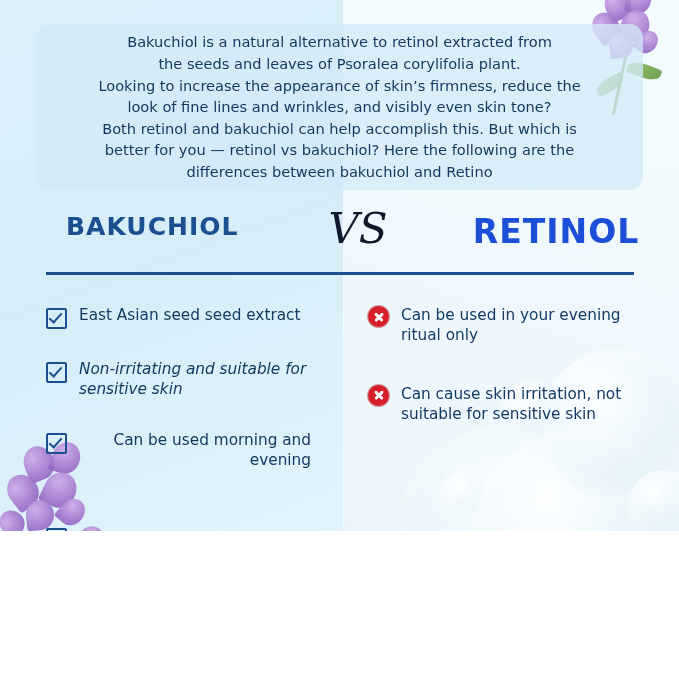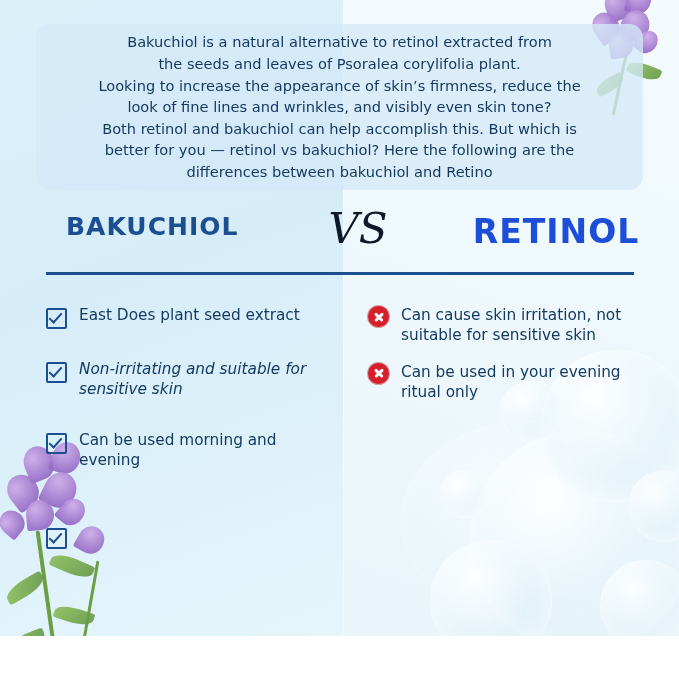--- a/index.html
+++ b/index.html
@@ -9,21 +9,21 @@
   body {
     width: 679px;
     height: 679px;
     font-family: "DejaVu Sans", sans-serif;
     overflow: hidden;
   }
 
   #page {
     position: relative;
     width: 679px;
-    height: 636px;
+    height: 531px;
     overflow: hidden;
     background: #eaf6fb;
   }
 
   
   .bg-left {
     position: absolute;
     left: 0; top: 0;
     width: 343px; height: 679px;
     background: linear-gradient(160deg, #dcf0fa 0%, #d6edf8 40%, #e7f6fc 100%);
@@ -288,39 +288,39 @@
   <div class="heading-row">
     <div class="h-left">BAKUCHIOL</div>
     <div class="h-vs">VS</div>
     <div class="h-right">RETINOL</div>
   </div>
   <div class="divider"></div>
 
   <div class="col col-left">
     <div class="item">
       <div class="check-box"></div>
-      <div class="item-text">East Does plant seed extract</div>
+      <div class="item-text">East Asian seed seed extract</div>
     </div>
     <div class="item" style="font-style:italic;">
       <div class="check-box"></div>
       <div class="item-text">Non-irritating and suitable for sensitive skin</div>
     </div>
-    <div class="item" style="margin-bottom:55px;">
+    <div class="item" style="margin-bottom:55px;text-align:right;">
       <div class="check-box"></div>
       <div class="item-text">Can be used morning and evening</div>
     </div>
     <div class="item">
       <div class="check-box"></div>
     </div>
   </div>
 
   <div class="col col-right">
+    <div class="item" style="margin-bottom:38px;">
+      <div class="cross-circle"></div>
+      <div class="item-text">Can be used in your evening ritual only</div>
+    </div>
     <div class="item" style="margin-bottom:16px;">
       <div class="cross-circle"></div>
       <div class="item-text">Can cause skin irritation, not suitable for sensitive skin</div>
     </div>
-    <div class="item" style="margin-bottom:38px;">
-      <div class="cross-circle"></div>
-      <div class="item-text">Can be used in your evening ritual only</div>
-    </div>
   </div>
 
 </div>
 
 </body></html>

